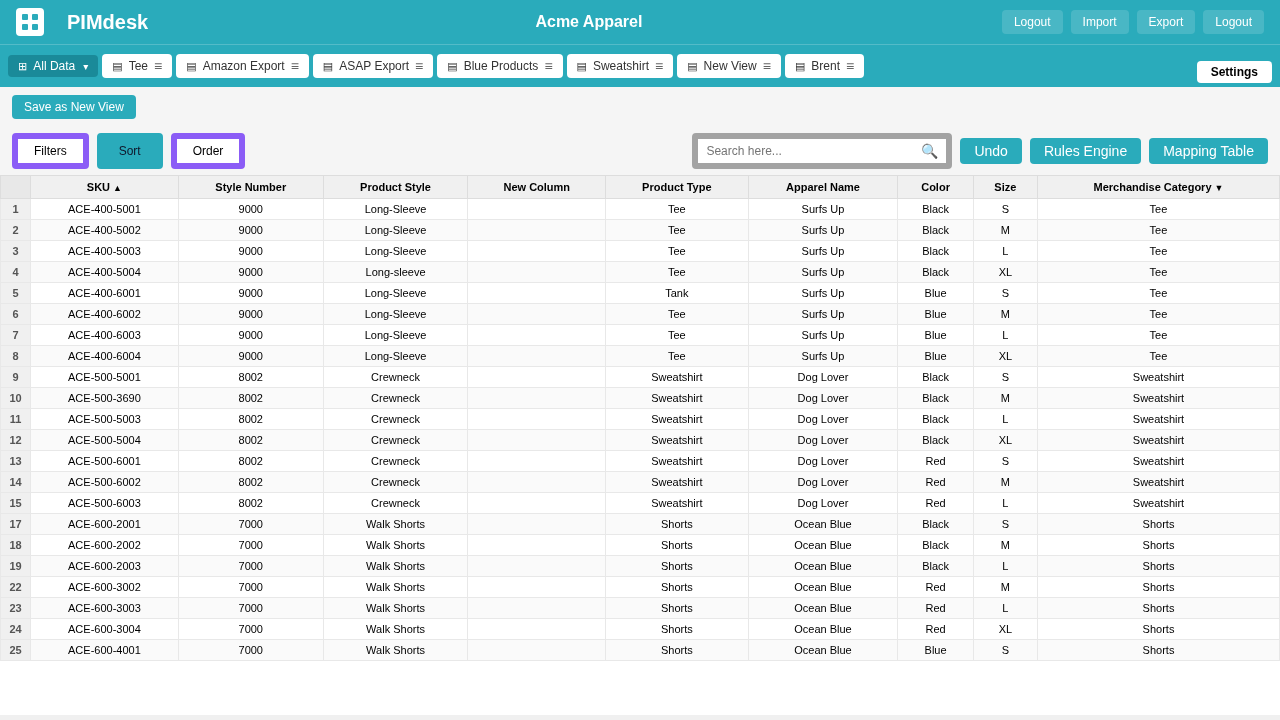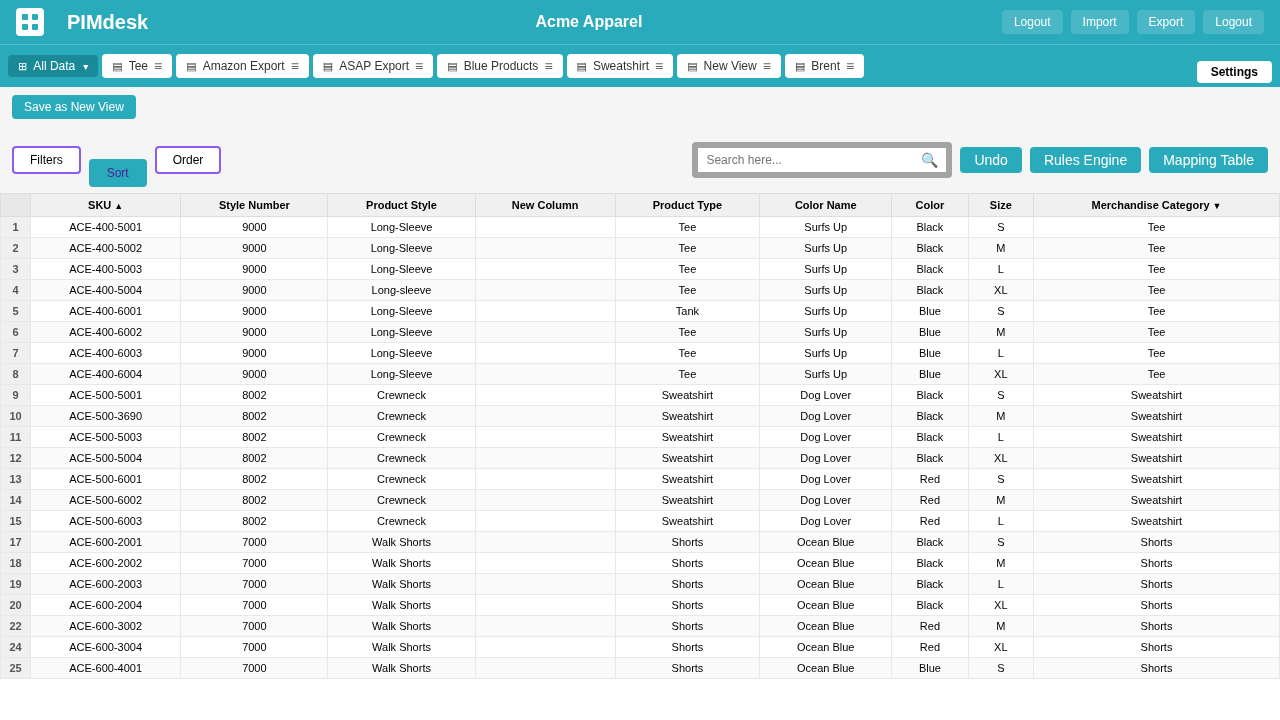--- a/index.html
+++ b/index.html
@@ -115,32 +115,31 @@
 
     
     .action-bar {
       background: #f5f5f5;
       padding: 6px 12px;
       display: flex;
       align-items: center;
       gap: 8px;
     }
     .action-btn {
-      border: 2px solid #8b5cf6;
+      border: 6px solid #8b5cf6;
       background: white;
       padding: 5px 16px;
       border-radius: 4px;
       cursor: pointer;
       font-size: 12px;
     }
     .action-btn.active {
       background: #2aabbb;
-      color: #4c1d95;
+      color: #0f172a;
       border-color: #2aabbb;
-      margin-top: 26px;
     }
     .search-box {
       margin-left: auto;
       display: flex;
       align-items: center;
       background: white;
       border: 6px solid #a3a3a3;
       border-radius: 4px;
       padding: 4px 8px;
       width: 260px;
@@ -298,21 +297,21 @@
 <div class="table-container">
   <table>
     <thead>
       <tr>
         <th></th>
         <th>SKU<span class="sort-icon">▲</span></th>
         <th>Style Number</th>
         <th>Product Style</th>
         <th>New Column</th>
         <th>Product Type</th>
-        <th>Color Name</th>
+        <th>Apparel Name</th>
         <th>Color</th>
         <th>Size</th>
         <th>Merchandise Category<span class="sort-icon">▼</span></th>
       </tr>
     </thead>
     <tbody id="table-body">
     <tr>
           <td>1</td>
           <td>ACE-400-5001</td>
           <td>9000</td>
@@ -522,41 +521,41 @@
           <td>7000</td>
           <td>Walk Shorts</td>
           <td></td>
           <td>Shorts</td>
           <td>Ocean Blue</td>
           <td>Black</td>
           <td>L</td>
           <td>Shorts</td>
         </tr>
         <tr>
-          <td>20</td>
-          <td>ACE-600-2004</td>
-          <td>7000</td>
-          <td>Walk Shorts</td>
-          <td></td>
-          <td>Shorts</td>
-          <td>Ocean Blue</td>
-          <td>Black</td>
-          <td>XL</td>
-          <td>Shorts</td>
-        </tr>
-        <tr>
           <td>22</td>
           <td>ACE-600-3002</td>
           <td>7000</td>
           <td>Walk Shorts</td>
           <td></td>
           <td>Shorts</td>
           <td>Ocean Blue</td>
           <td>Red</td>
           <td>M</td>
+          <td>Shorts</td>
+        </tr>
+        <tr>
+          <td>23</td>
+          <td>ACE-600-3003</td>
+          <td>7000</td>
+          <td>Walk Shorts</td>
+          <td></td>
+          <td>Shorts</td>
+          <td>Ocean Blue</td>
+          <td>Red</td>
+          <td>L</td>
           <td>Shorts</td>
         </tr>
         <tr>
           <td>24</td>
           <td>ACE-600-3004</td>
           <td>7000</td>
           <td>Walk Shorts</td>
           <td></td>
           <td>Shorts</td>
           <td>Ocean Blue</td>

